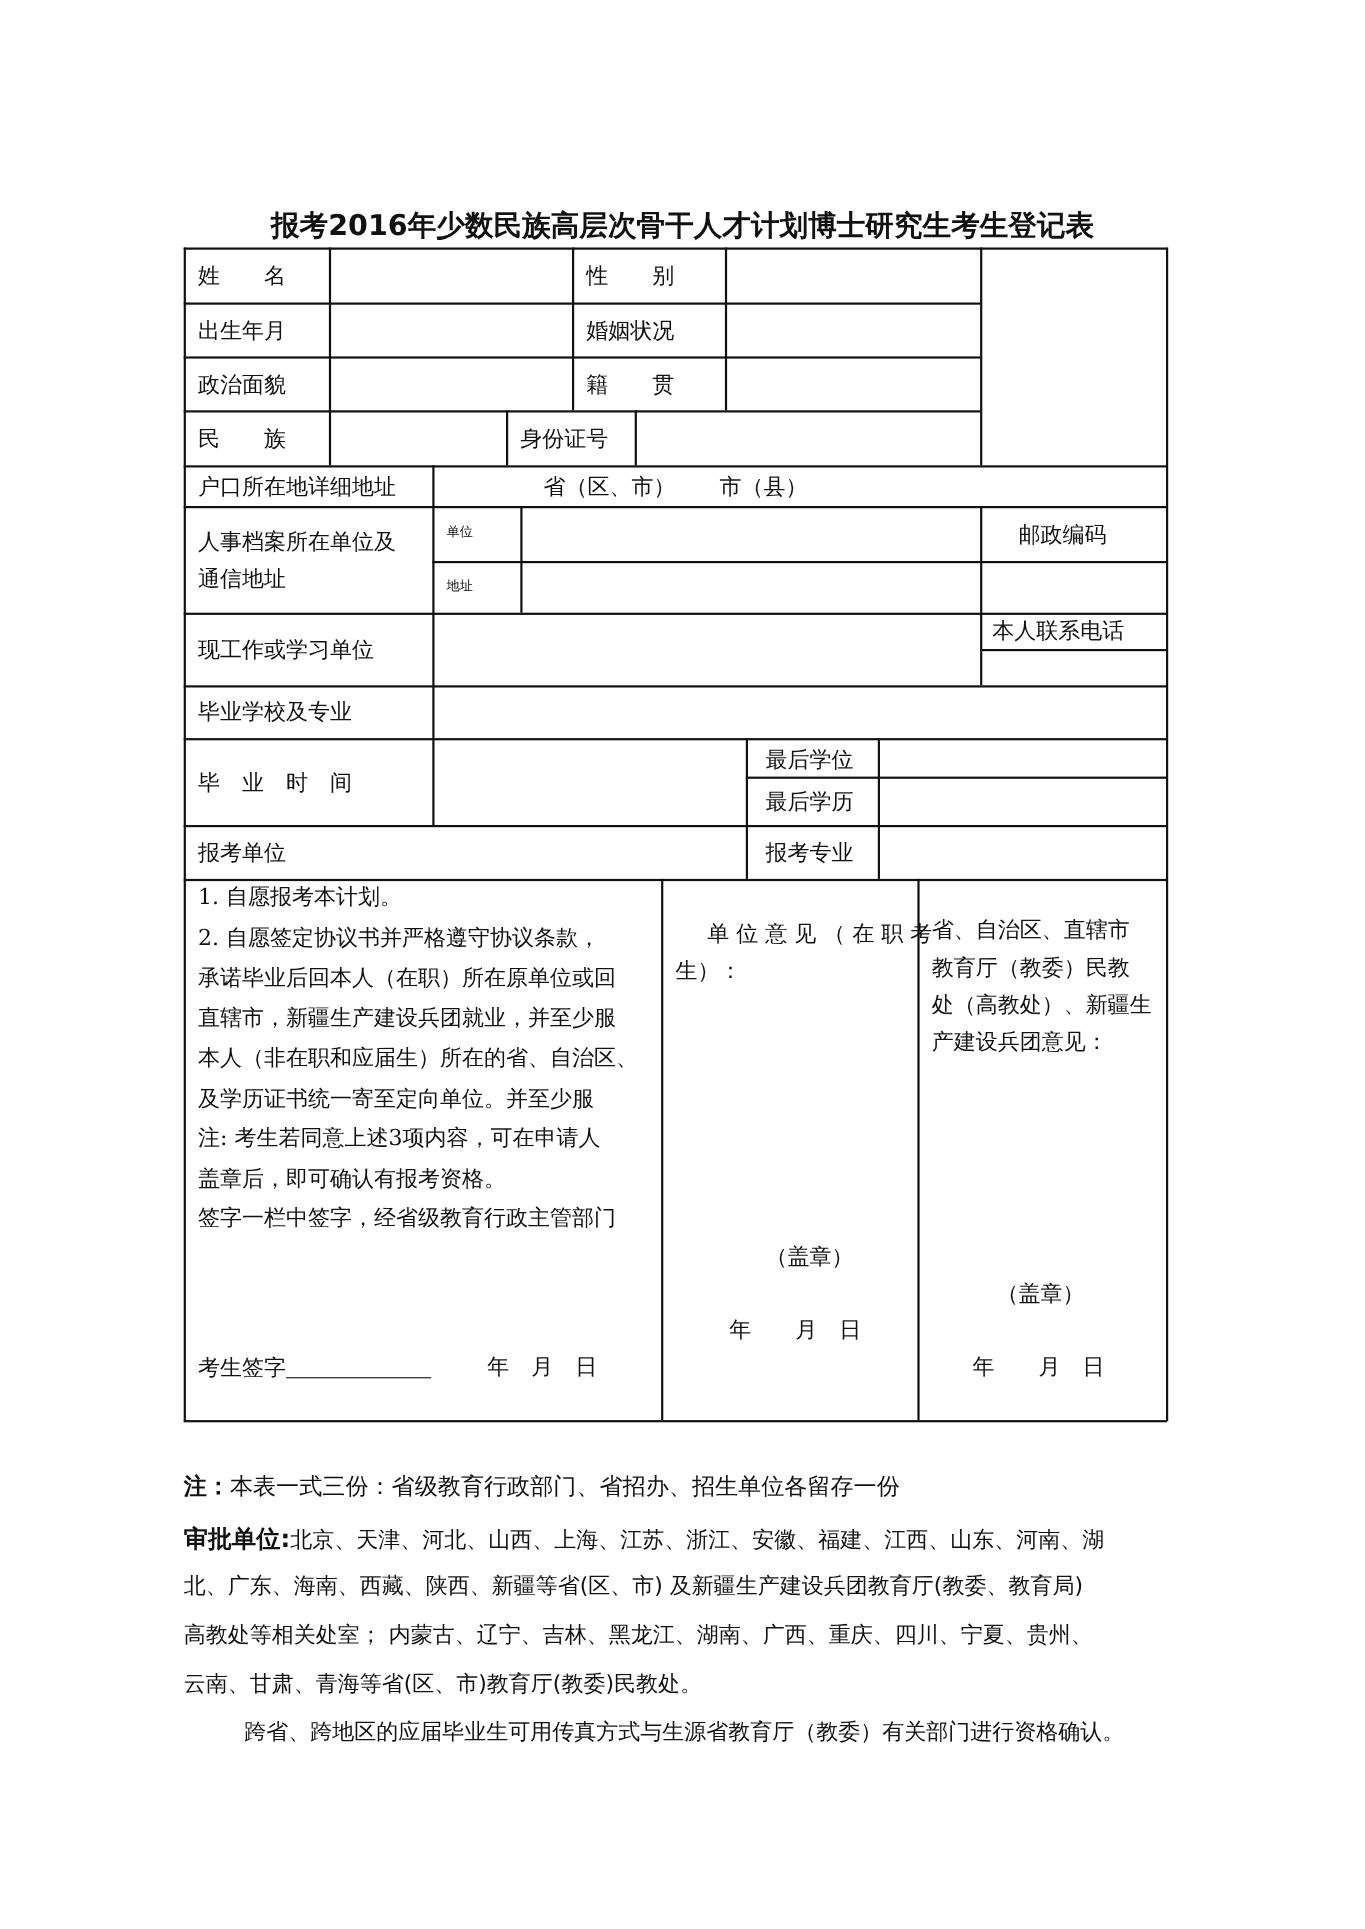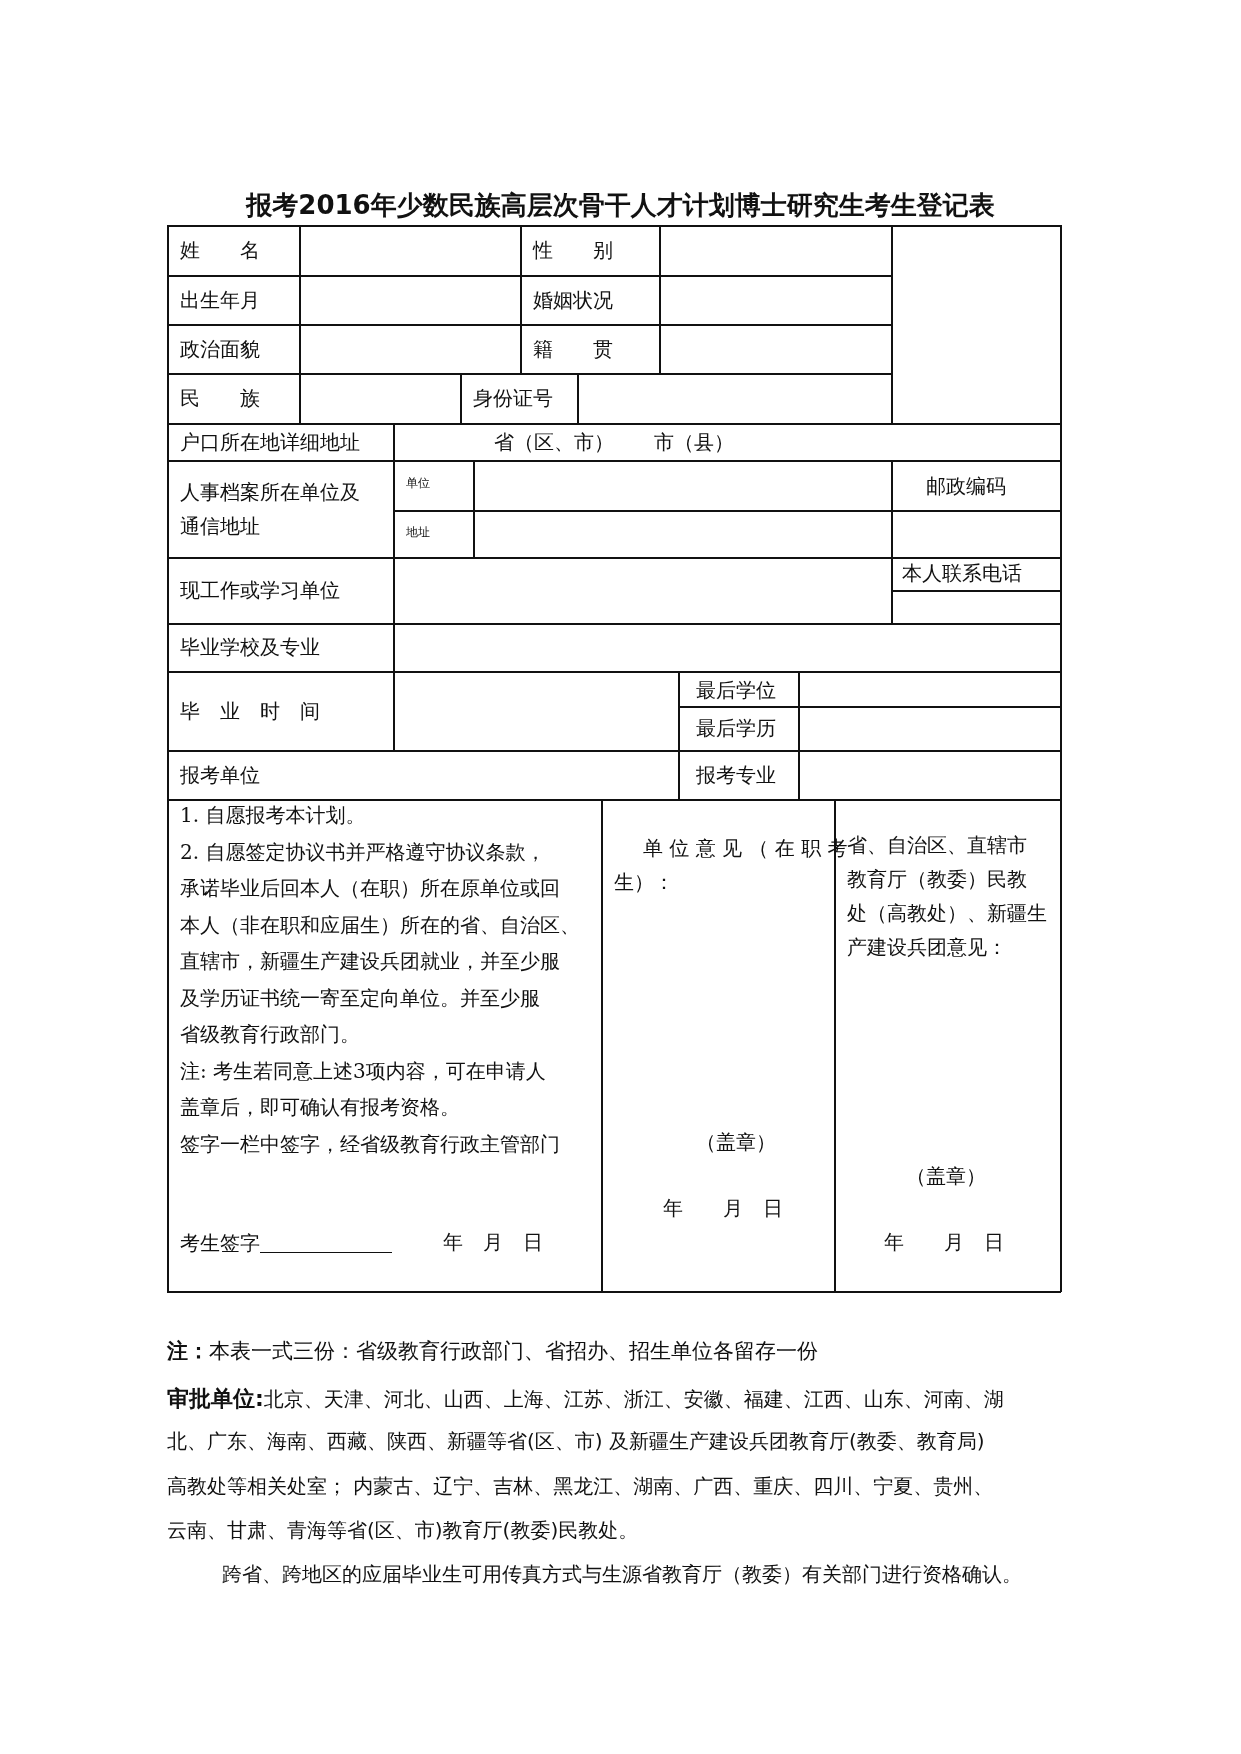--- a/index.html
+++ b/index.html
@@ -103,24 +103,23 @@
   <div class="field" style="left:395px;top:673px;width:282px;height:76px;"></div>
   <div class="field" style="left:800px;top:673px;width:259px;height:32px;"></div>
   <div class="field" style="left:800px;top:708px;width:259px;height:41px;"></div>
   <div class="field" style="left:395px;top:752px;width:282px;height:46px;"></div>
   <div class="field" style="left:800px;top:752px;width:259px;height:46px;"></div>
 
   <div class="para" style="left:180px;top:797px;width:420px;">
     <div>1. 自愿报考本计划。</div>
     <div>2. 自愿签定协议书并严格遵守协议条款，</div>
     <div>承诺毕业后回本人（在职）所在原单位或回</div>
+    <div>直辖市，新疆生产建设兵团就业，并至少服</div>
     <div>本人（非在职和应届生）所在的省、自治区、</div>
-    <div>直辖市，新疆生产建设兵团就业，并至少服</div>
     <div>及学历证书统一寄至定向单位。并至少服</div>
-    <div>省级教育行政部门。</div>
     <div>注: 考生若同意上述3项内容，可在申请人</div>
     <div>盖章后，即可确认有报考资格。</div>
     <div>签字一栏中签字，经省级教育行政主管部门</div>
   </div>
   <div class="t" style="left:180px;top:1232px;">
     <span>考生签字</span><span class="sig-line"></span>
   </div>
   <span class="t" style="left:443px;top:1232px;">年　月　日</span>
 
   <span class="t" style="left:614px;top:838px;margin-left:29px;">单 位 意 见 （ 在 职 考</span>

